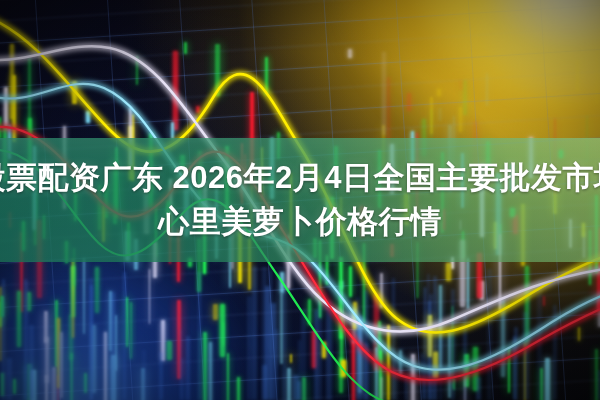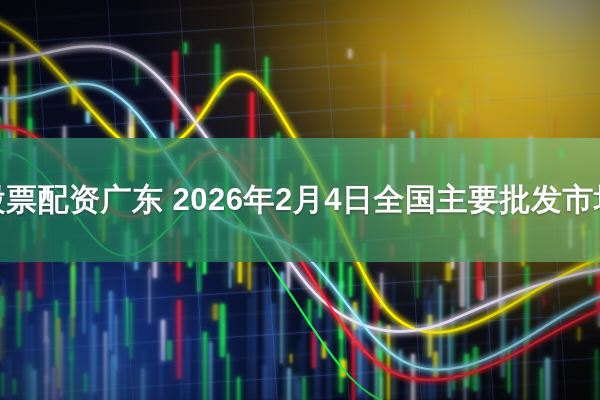--- a/index.html
+++ b/index.html
@@ -421,15 +421,16 @@
 
   <div class="glow-blue"></div>
   <div class="glow-yellow"></div>
   <div class="vignette"></div>
 
   <div class="banner"></div>
   <div class="banner-soft"></div>
 
   <div class="headline">
     <div class="hl-line">股票配资广东 2026年2月4日全国主要批发市场</div>
+    <div class="hl-line hl-line-2">心里美萝卜价格行情</div>
   </div>
 
 </div>
 
 </body></html>

